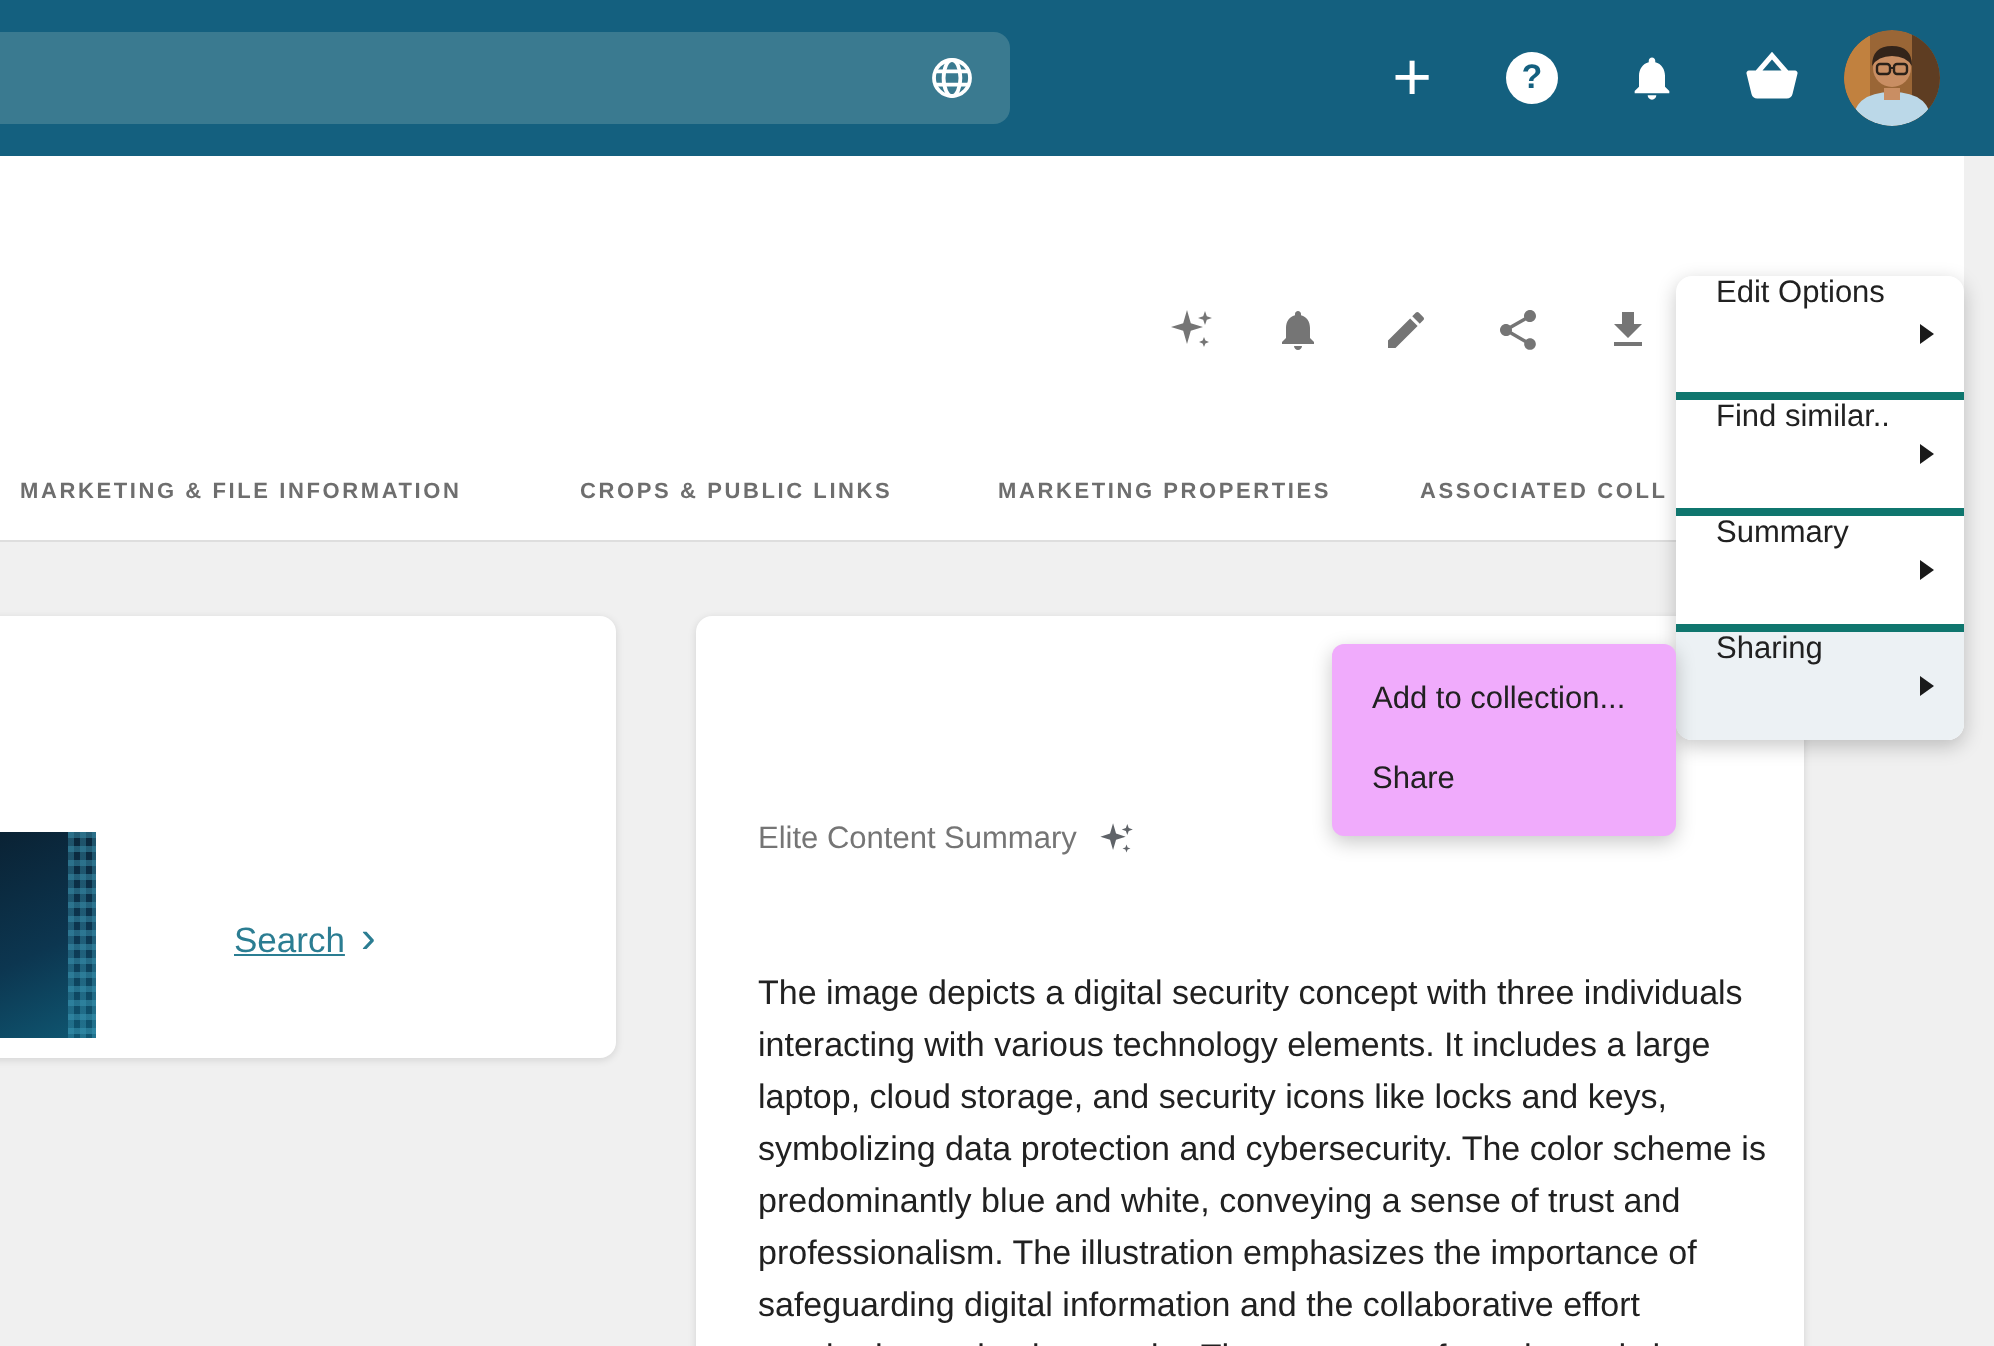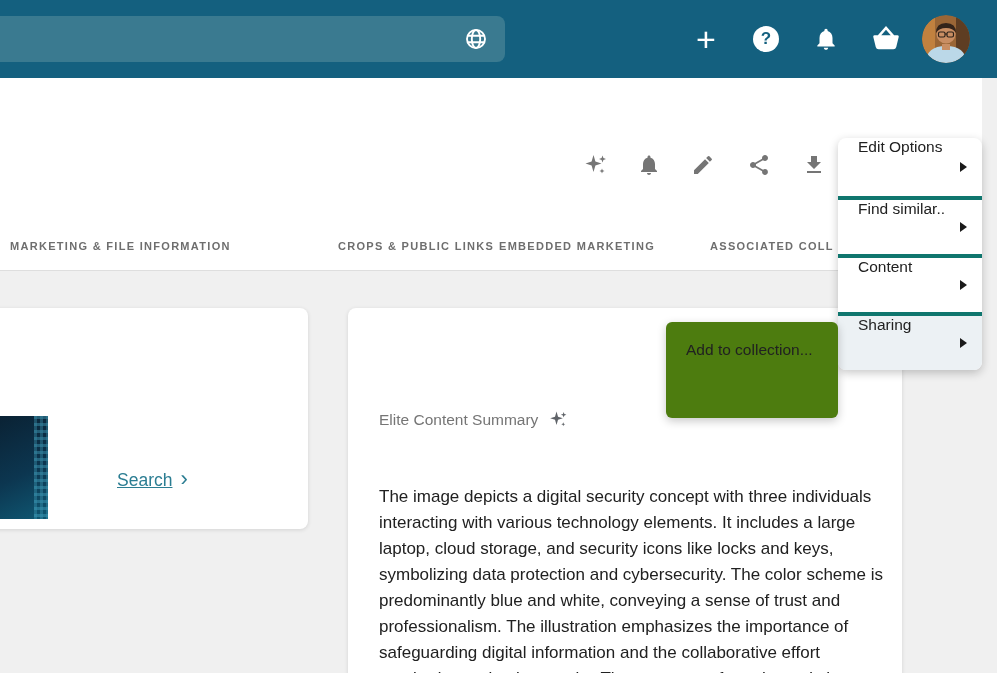--- a/index.html
+++ b/index.html
@@ -40,41 +40,41 @@
   }
   .ticon {
     position:absolute; top:153px; width:24px; height:24px; color:#757575; cursor:pointer;
   }
   .ti-1 { left:584px; } .ti-2 { left:637px; } .ti-3 { left:691px; }
   .ti-4 { left:747px; } .ti-5 { left:802px; }
   .tab {
     position:absolute; top:240px; font-size:11px; font-weight:bold;
     letter-spacing:1.3px; color:#6E6E6E; white-space:nowrap; cursor:pointer;
   }
-  .tab-1 { left:10px; } .tab-2 { left:290px;margin-left:48px; } .tab-3 { left:499px; } .tab-4 { left:710px; }
+  .tab-1 { left:10px; } .tab-2 { left:290px; } .tab-3 { left:499px; } .tab-4 { left:710px; }
   
   .preview-card {
     position:absolute; left:-30px; top:308px; width:338px; height:221px;
     background:#FFFFFF; border-radius:8px;
     box-shadow:0 1px 4px rgba(0,0,0,0.12);
   }
   .thumb {
     position:absolute; left:30px; top:108px; width:48px; height:103px;
     background:linear-gradient(155deg,#0A2234 0%,#0C3650 55%,#0F5873 100%);
     overflow:hidden; cursor:pointer;
   }
   .thumb .pixels {
     position:absolute; right:0; top:0; width:14px; height:100%;
     background-image:
       repeating-linear-gradient(to bottom, rgba(74,176,205,0.55) 0 3px, transparent 3px 7px),
       repeating-linear-gradient(to right, rgba(74,176,205,0.45) 0 3px, transparent 3px 6px);
     opacity:.7;
   }
   .search-link {
-    position:absolute; left:147px; top:162px; font-size:17.5px; color:#2B7D92;
+    position:absolute; left:147px; top:152px; font-size:17.5px; color:#2B7D92;
     cursor:pointer; display:flex; align-items:flex-start;
   }
   .search-link .lbl { text-decoration:underline; }
   .search-link .chev { margin-left:8px; font-size:22px; line-height:17px; text-decoration:none; }
   
   .asset-card {
     position:absolute; left:348px; top:308px; width:554px; height:400px;
     background:#FFFFFF; border-radius:8px 8px 0 0;
     box-shadow:0 1px 4px rgba(0,0,0,0.12);
   }
@@ -105,21 +105,21 @@
   .menu-arrow {
     position:absolute; right:15px; top:50%; margin-top:-5px;
     width:0; height:0;
     border-left:7px solid #1A1A1A;
     border-top:5px solid transparent;
     border-bottom:5px solid transparent;
   }
   
   .submenu {
     position:absolute; left:666px; top:322px; width:172px; height:96px;
-    background:#4d7c0f; border-radius:6px; padding-top:8px;
+    background:#f0abfc; border-radius:6px; padding-top:8px;
     box-shadow:0 3px 10px rgba(0,0,0,0.22); z-index:31;
   }
   .submenu-item {
     height:40px; display:flex; align-items:center; padding-left:20px;
     font-size:15.5px; color:#212121; cursor:pointer; white-space:nowrap;
   }
 </style>
 </head>
 <body>
 
@@ -195,21 +195,21 @@
   </svg>
 </div>
 <div class="ticon ti-5">
   <svg viewBox="0 0 24 24" width="24" height="24" fill="currentColor">
     <path d="M19 9h-4V3H9v6H5l7 7 7-7zM5 18v2h14v-2z"></path>
   </svg>
 </div>
 
 <div class="tab tab-1">MARKETING &amp; FILE INFORMATION</div>
 <div class="tab tab-2">CROPS &amp; PUBLIC LINKS</div>
-<div class="tab tab-3">EMBEDDED MARKETING</div>
+<div class="tab tab-3">MARKETING PROPERTIES</div>
 <div class="tab tab-4">ASSOCIATED COLL</div>
 
 <div class="preview-card">
   <div class="thumb">
     <div class="pixels"></div>
   </div>
   <div class="search-link">
     <span class="lbl">Search</span>
     <span class="chev">›</span>
   </div>
@@ -232,24 +232,25 @@
 <div class="context-menu">
   <div class="menu-item">
     <span>Edit Options</span>
     <span class="menu-arrow"></span>
   </div>
   <div class="menu-item">
     <span>Find similar..</span>
     <span class="menu-arrow"></span>
   </div>
   <div class="menu-item">
-    <span>Content</span>
+    <span>Summary</span>
     <span class="menu-arrow"></span>
   </div>
   <div class="menu-item highlighted">
     <span>Sharing</span>
     <span class="menu-arrow"></span>
   </div>
 </div>
 
 <div class="submenu">
   <div class="submenu-item">Add to collection...</div>
+  <div class="submenu-item">Share</div>
 </div>
 
 </body></html>

